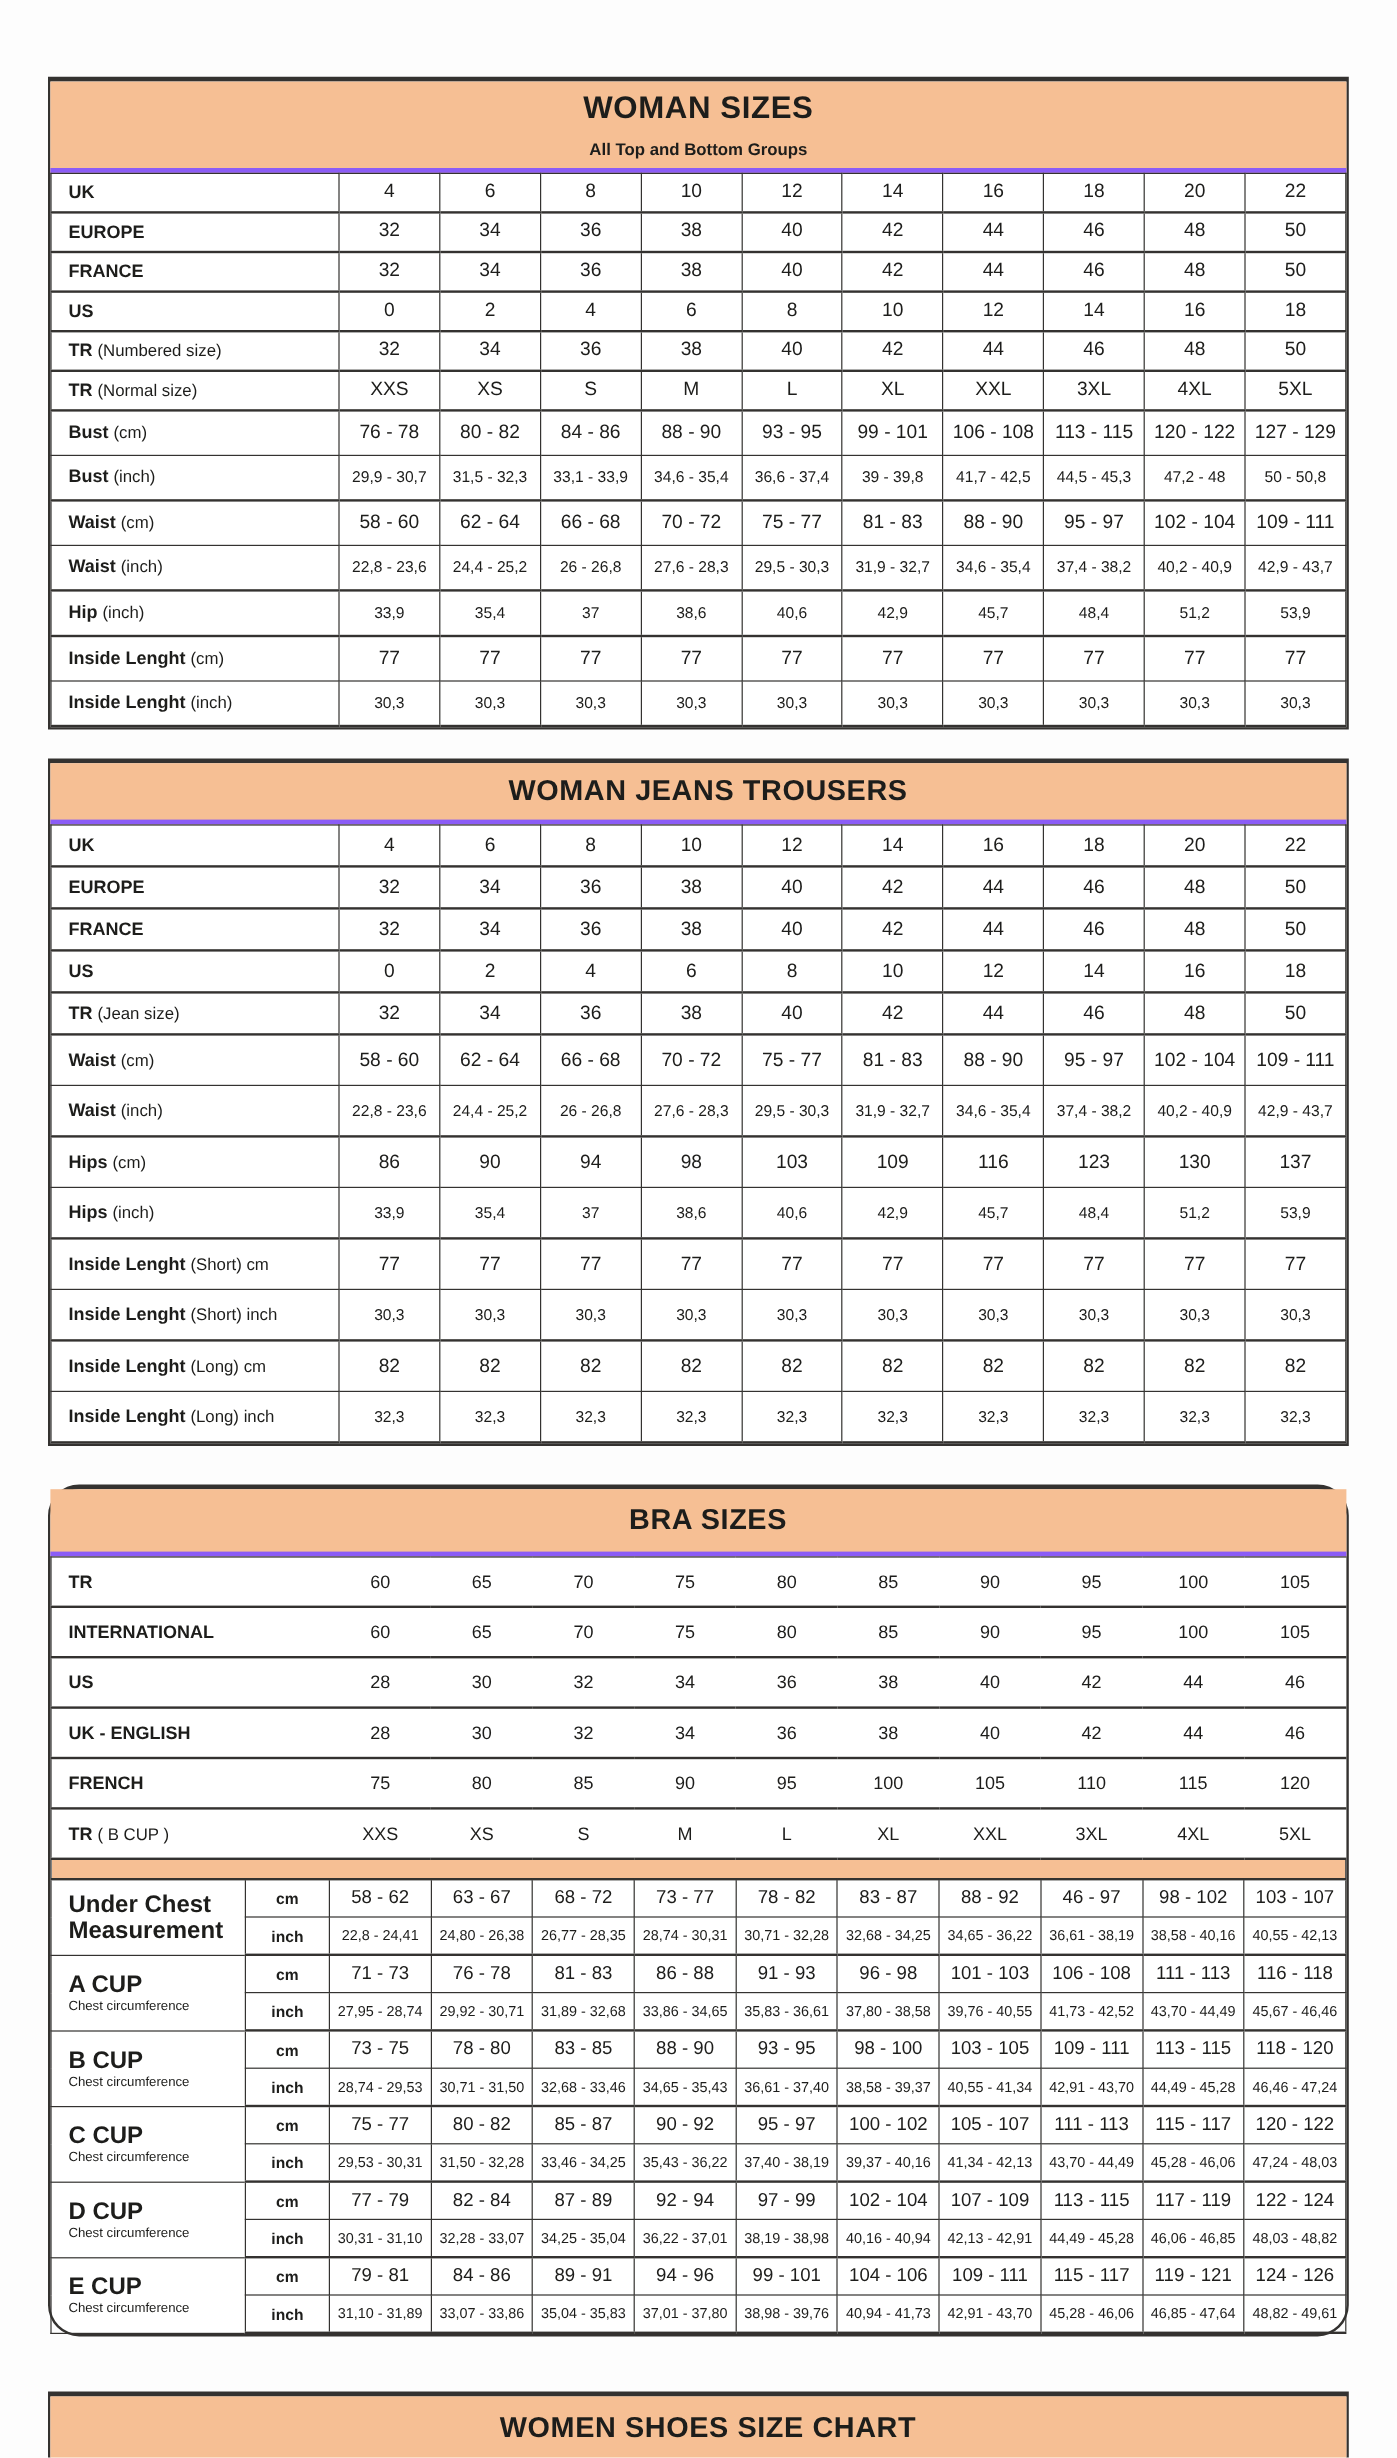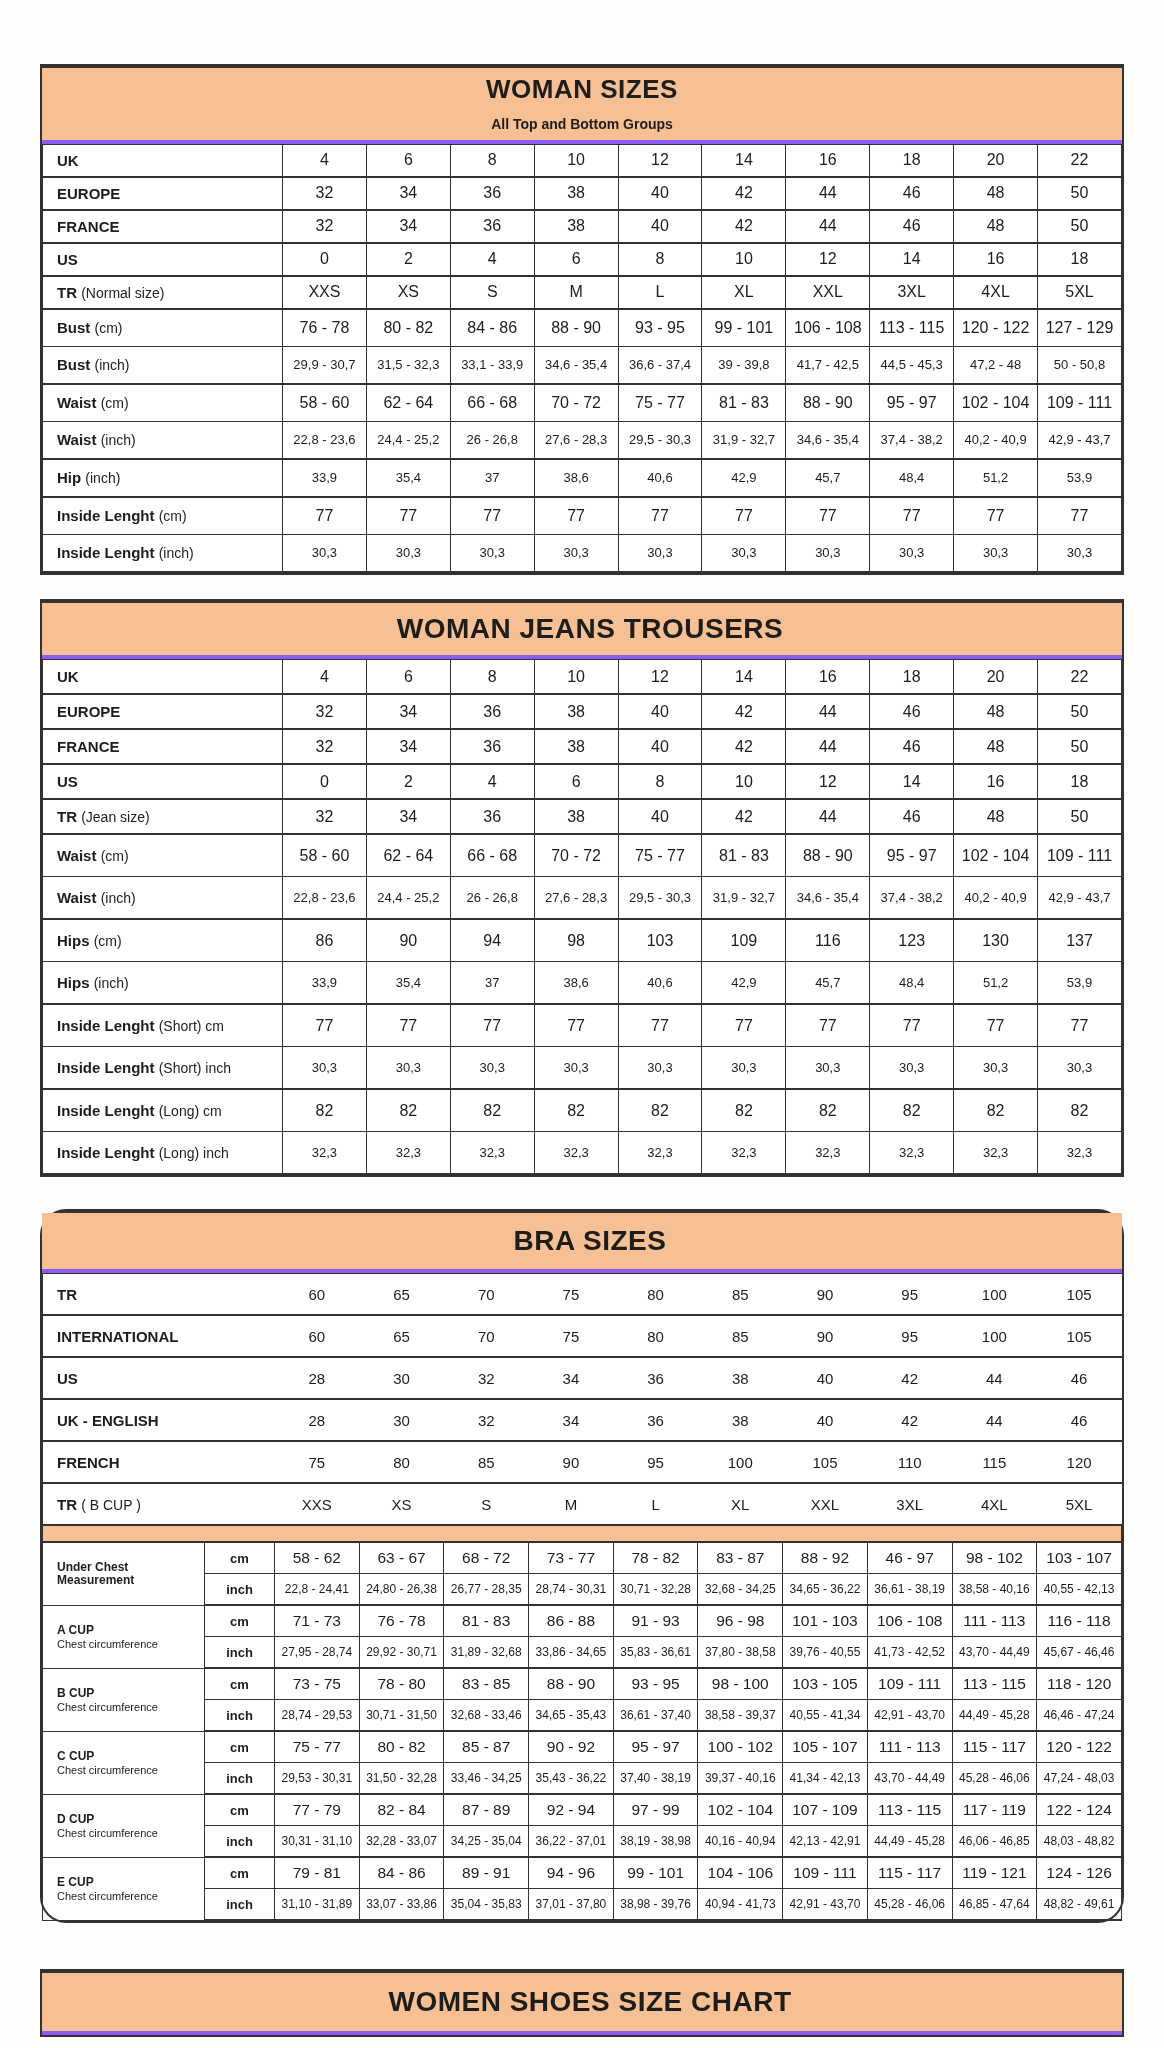--- a/index.html
+++ b/index.html
@@ -9,21 +9,21 @@
     -webkit-font-smoothing:antialiased;
   }
   .page{padding:64px 40px 0 40px;}
   section.chart{border:2.5px solid #343230;border-top-width:4px;margin-bottom:24px;background:#fff;}
   section.chart.jeans{margin-bottom:32px;}
   section.chart.bra{margin-bottom:46px;border-radius:26px;}
   section.chart.shoes{margin-bottom:0;}
   .t-head{background:#f6bf94;border-bottom:4px solid #8b5cf6;text-align:center;padding:7px 0 8px;}
   .t-title{font-size:26px;font-weight:700;letter-spacing:.5px;line-height:1.15;}
   .t-sub{font-size:14px;font-weight:700;margin-top:11px;}
-  .jeans .t-title,.bra .t-title,.shoes .t-title{font-size:28px;padding-left:16px;}
+  .jeans .t-title,.bra .t-title,.shoes .t-title{font-size:24px;padding-left:16px;}
   .jeans .t-head{padding:10px 0;}
   .bra .t-head{padding:12px 0;}
   .shoes .t-head{padding:13px 0;}
   table{width:100%;border-collapse:collapse;table-layout:fixed;}
   td{border:1.5px solid #343230;text-align:center;vertical-align:middle;overflow:hidden;}
   td.lbl{text-align:left;padding-left:14px;font-size:15px;font-weight:700;}
   span.ln{font-weight:400;font-size:14px;}
   .val{font-size:16px;}
   .sm .val,.val.sm{font-size:13px;}
   
@@ -38,21 +38,21 @@
   .t-bra col.c-unit{width:70px;}
   .t-bra td{height:28px;}
   .t-bra td.band{border-left:none;border-right:none;height:38px;font-size:15px;}
   .t-bra td.bandlbl{border-right:none;height:38px;}
   .t-bra tr.band-row td{border-bottom-width:2.5px;}
   .t-bra td.sep{background:#f6bf94;height:13px;border-bottom-width:2.5px;}
   .t-bra td.unit{font-size:13px;font-weight:700;}
   .t-bra .val{font-size:15.5px;}
   .t-bra .val.sm{font-size:12px;}
   .t-bra td.cuplbl{text-align:left;padding-left:14px;}
-  .cup-name{font-size:12px;font-weight:700;line-height:1.1;}
+  .cup-name{font-size:20px;font-weight:700;line-height:1.1;}
   .cup-subname{font-size:11px;font-weight:400;margin-top:1px;}
   tr.cup-end td{border-bottom-width:2.5px;}
 </style>
 </head>
 <body>
 
 <div class="page">
 
   <section class="chart sizes">
     <header class="t-head">
@@ -109,20 +109,33 @@
             <td class="val">0</td>
             <td class="val">2</td>
             <td class="val">4</td>
             <td class="val">6</td>
             <td class="val">8</td>
             <td class="val">10</td>
             <td class="val">12</td>
             <td class="val">14</td>
             <td class="val">16</td>
             <td class="val">18</td>
+          </tr>
+          <tr class=" g-end">
+            <td class="lbl"><span class="lb">TR </span><span class="ln">(Numbered size)</span></td>
+            <td class="val">32</td>
+            <td class="val">34</td>
+            <td class="val">36</td>
+            <td class="val">38</td>
+            <td class="val">40</td>
+            <td class="val">42</td>
+            <td class="val">44</td>
+            <td class="val">46</td>
+            <td class="val">48</td>
+            <td class="val">50</td>
           </tr>
           <tr class=" g-end">
             <td class="lbl"><span class="lb">TR </span><span class="ln">(Normal size)</span></td>
             <td class="val">XXS</td>
             <td class="val">XS</td>
             <td class="val">S</td>
             <td class="val">M</td>
             <td class="val">L</td>
             <td class="val">XL</td>
             <td class="val">XXL</td>

